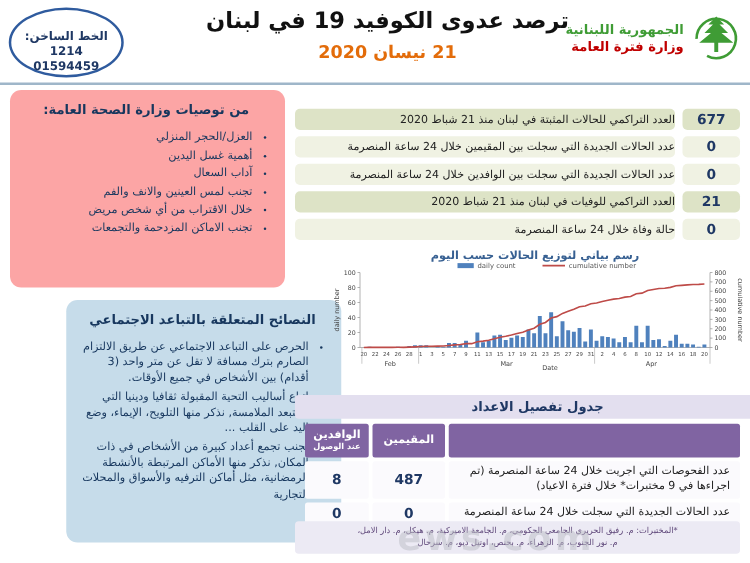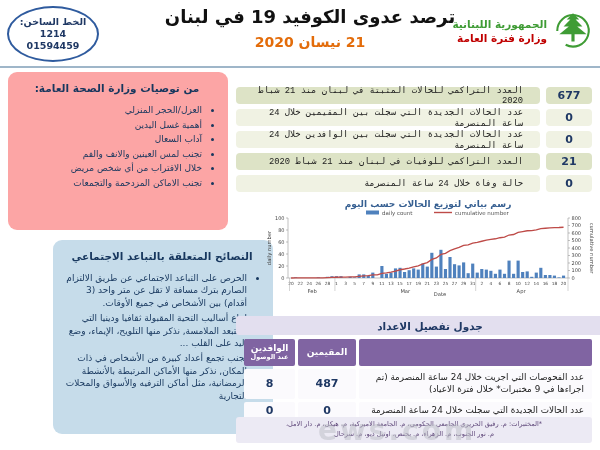--- a/index.html
+++ b/index.html
@@ -2,21 +2,21 @@
 <html lang="ar"><head>
 <meta charset="utf-8">
 <style>
   * { margin:0; padding:0; box-sizing:border-box; }
   body { font-family:"DejaVu Sans", sans-serif; background:#fff; }
   #page { position:relative; width:600px; height:450px; background:#fff; overflow:hidden; }
 
   
   .hotline { position:absolute; left:7px; top:6px; width:92px; height:56px;
     border:2px solid #2f5b9e; border-radius:50%; display:flex; flex-direction:column;
-    align-items:center; justify-content:center; color:#1f3864; font-weight:bold;
+    align-items:center; justify-content:flex-end; color:#1f3864; font-weight:bold;
     font-size:9.5px; line-height:1.25; direction:rtl; }
   .title-wrap { position:absolute; left:160px; top:6px; width:300px; text-align:center; direction:rtl; }
   .main-title { font-size:18px; color:#111; font-weight:bold; letter-spacing:.2px; }
   .report-date { margin-top:7px; font-size:14px; font-weight:bold; color:#e36c0a; }
   .logo { position:absolute; right:6px; top:8px; display:flex; direction:rtl; align-items:center; gap:5px; }
   .logo-text { text-align:right; direction:rtl; line-height:1.35; }
   .logo-line1 { color:#3f9c35; font-size:10.5px; font-weight:bold; }
   .logo-line2 { color:#c00000; font-size:10.5px; font-weight:bold; }
   .hdr-divider { position:absolute; left:0; top:66px; width:600px; height:2px; background:#9fb6c9; }
 
@@ -30,21 +30,21 @@
   .advice-box li { font-size:9px; line-height:1.5; margin-bottom:1px; }
   #box-dist li { line-height:1.38; margin-bottom:3px; }
 
   
   .stats { position:absolute; left:236px; top:87px; width:356px; display:flex;
     flex-direction:column; gap:5px; direction:rtl; }
   .stat-row { display:flex; gap:6px; height:17px; }
   .stat-value { width:46px; background:#f0f2e3; border-radius:4px; color:#1f3864;
     font-weight:bold; font-size:11px; display:flex; align-items:center; justify-content:center; }
   .stat-label { flex:1; background:#f0f2e3; border-radius:4px; font-size:8.8px; color:#222;
-    display:flex; align-items:center; padding:0 17px;font-family:Liberation Mono, monospace; }
+    display:flex; align-items:center; padding:0 0; }
   .stat-row.hl .stat-value, .stat-row.hl .stat-label { background:#dde3c6; }
 
   
   #chart-holder { position:absolute; left:264px; top:198px; width:330px; height:118px; }
 
   
   .tbl-band { position:absolute; left:236px; top:316px; width:388px; height:19px;
     background:#e3dfef; border-radius:3px; color:#1f3864; font-weight:bold; font-size:10.5px;
     display:flex; align-items:center; justify-content:center; direction:rtl; }
   .dtable { position:absolute; left:236px; top:339px; width:356px; direction:rtl;

